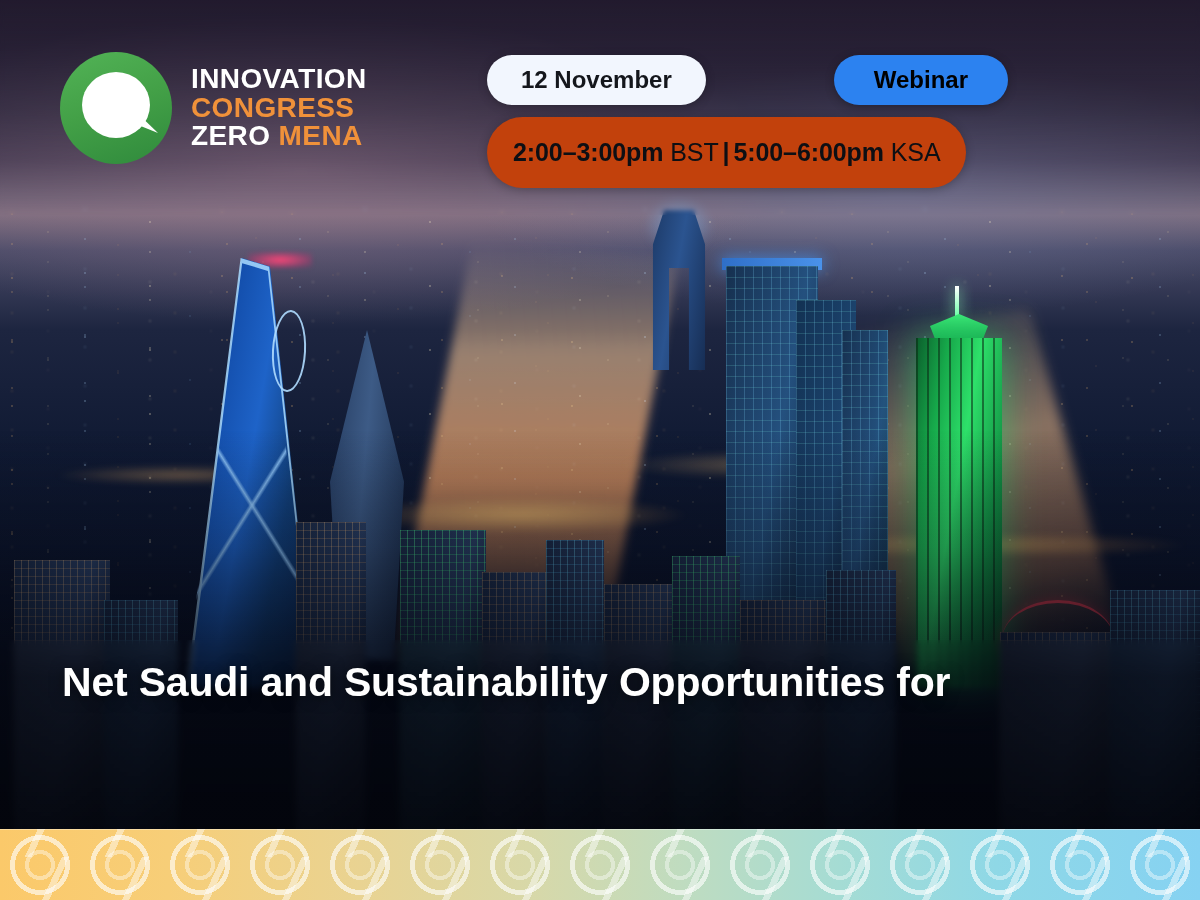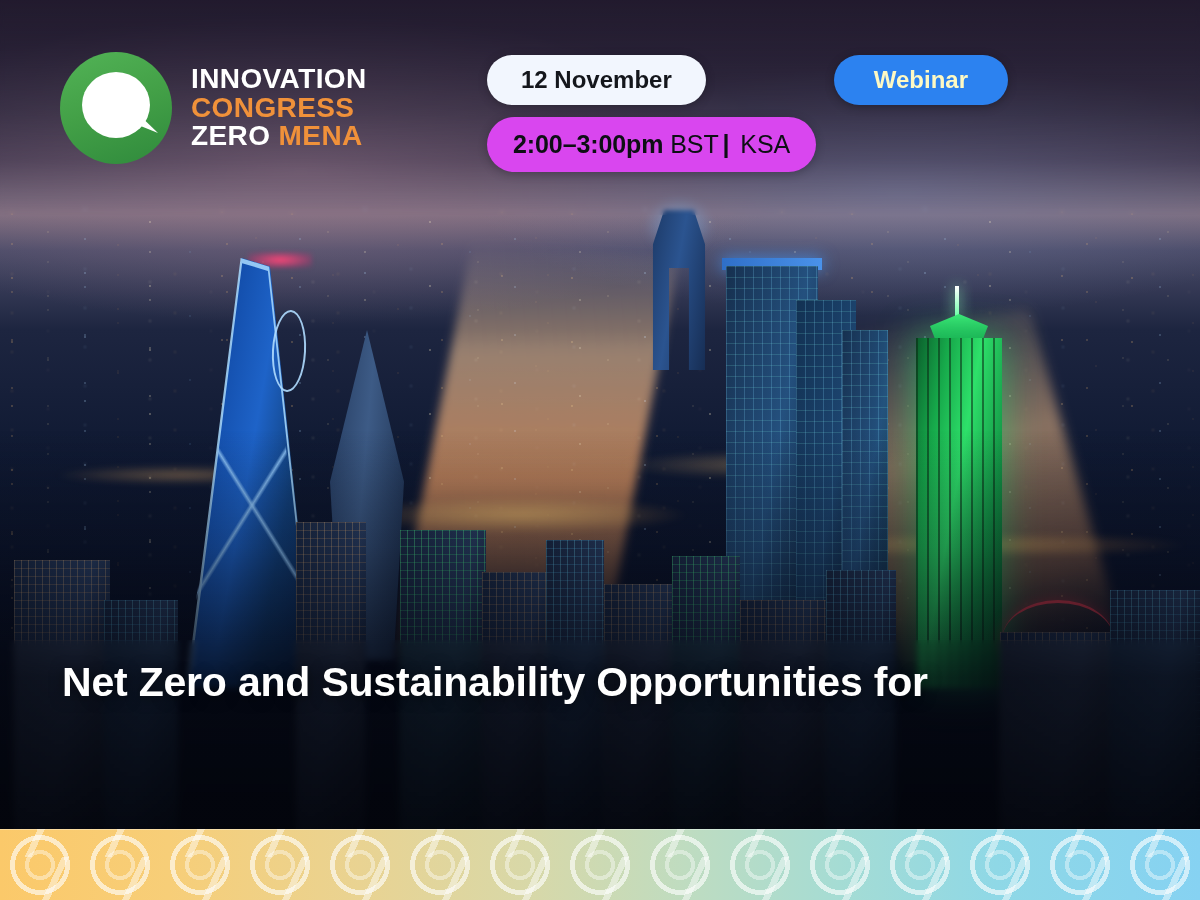--- a/index.html
+++ b/index.html
@@ -249,27 +249,27 @@
     border-radius:999px;
     font-weight:800;
     white-space:nowrap;
   }
   .pill-date{
     background:#F2F6FE; color:#14161c;
     font-size:24px; padding:11px 34px;
     box-shadow:0 2px 10px rgba(0,0,0,.25);
   }
   .pill-type{
-    background:#2C82F0; color:#fef9c3;
+    background:#2C82F0; color:#000000;
     font-size:24px; padding:11px 40px;
     box-shadow:0 2px 10px rgba(0,0,0,.3);
   }
   .pill-time{
-    background:#d946ef; color:#0d0f14;
-    font-size:25px; padding:13px 26px;
+    background:#c2410c; color:#0d0f14;
+    font-size:25px; padding:21px 26px;
     box-shadow:0 2px 10px rgba(0,0,0,.25);
     letter-spacing:-.1px;
   }
   .pill-time .tz{ font-weight:400; }
   .pill-time .sep{ font-weight:700; padding:0 4px; }
 
   
   .title-block{
     position:absolute; left:62px; top:655px; width:1080px;
   }
@@ -389,27 +389,27 @@
         </div>
       </div>
     </div>
 
     <div class="badges">
       <div class="badge-row">
         <span class="pill pill-date">12 November</span>
         <span class="pill pill-type">Webinar</span>
       </div>
       <div class="pill pill-time">
-        <span>2:00–3:00pm</span>&nbsp;<span class="tz">BST</span><span class="sep">|</span>&nbsp;<span class="tz">KSA</span>
+        <span>2:00–3:00pm</span>&nbsp;<span class="tz">BST</span><span class="sep">|</span><span>5:00–6:00pm</span>&nbsp;<span class="tz">KSA</span>
       </div>
     </div>
   </div>
 
   <div class="title-block">
-    <div class="title">Net Zero and Sustainability Opportunities for</div>
+    <div class="title">Net Saudi and Sustainability Opportunities for</div>
   </div>
 
   <div class="band">
     <div class="band-pattern"></div>
     <div class="band-pattern2"></div>
     <div class="band-tails"></div>
     <div class="band-topline"></div>
   </div>
 
 </div>

